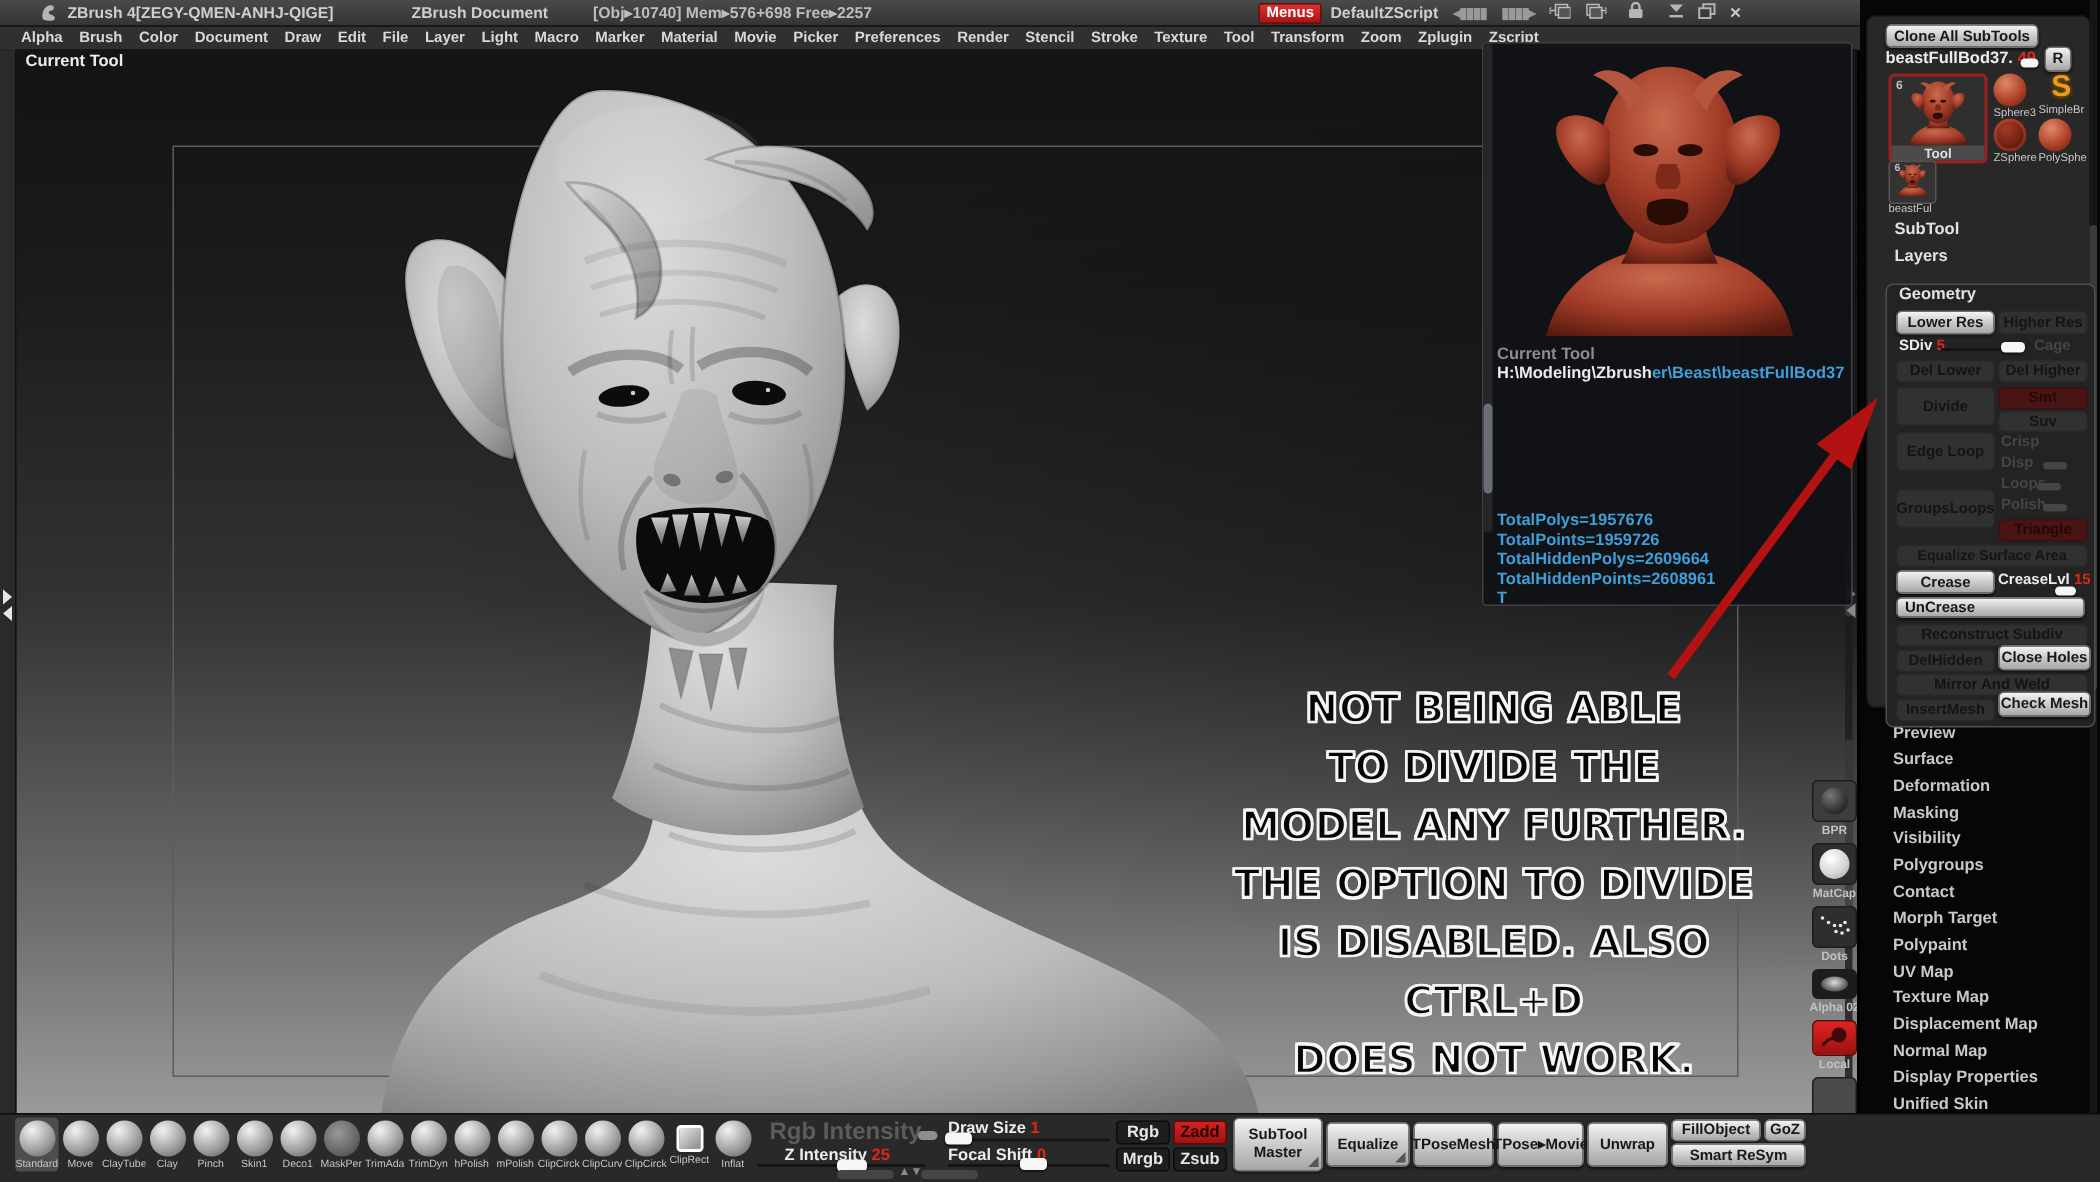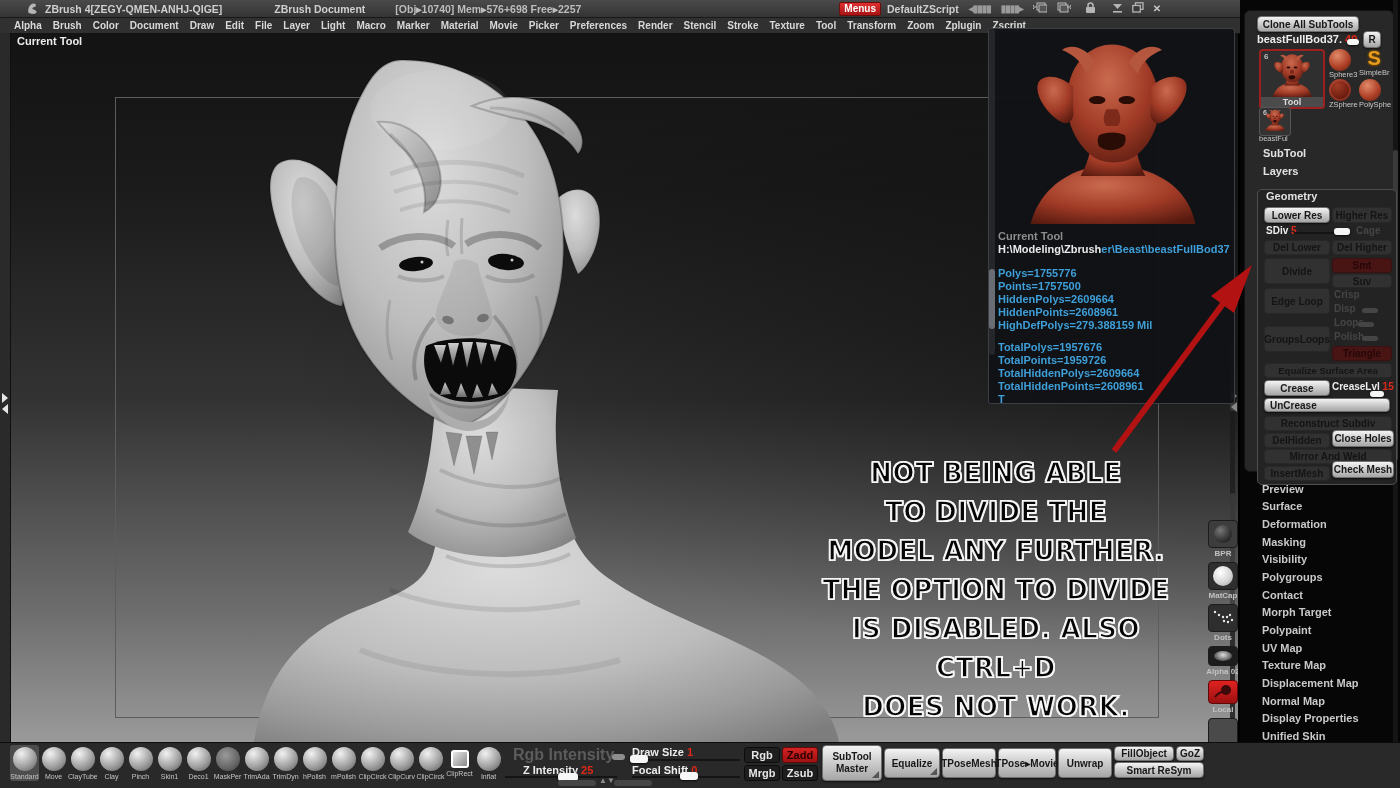--- a/index.html
+++ b/index.html
@@ -355,27 +355,20 @@
 </div>
 
 <div class="abs popup">
   <svg class="abs" style="left:28px;top:10px" width="190" height="185" viewBox="0 0 100 100">
       <use href="#bustsym"></use>
     </svg>
   <div class="abs hdr">Current Tool</div>
   <div class="abs path">
     <span>H:\Modeling\Zbrush</span><span class="blue">er\Beast\beastFullBod37</span>
   </div>
-  <div class="abs" style="left:9px;top:238px">
-      <div class="info-line">Polys=1755776</div>
-      <div class="info-line">Points=1757500</div>
-      <div class="info-line">HiddenPolys=2609664</div>
-      <div class="info-line">HiddenPoints=2608961</div>
-      <div class="info-line">HighDefPolys=279.388159 Mil</div>
-    </div>
   <div class="abs" style="left:9px;top:312px">
       <div class="info-line">TotalPolys=1957676</div>
       <div class="info-line">TotalPoints=1959726</div>
       <div class="info-line">TotalHiddenPolys=2609664</div>
       <div class="info-line">TotalHiddenPoints=2608961</div>
       <div class="info-line">T</div>
     </div>
   <div class="pscroll">
     <div class="thumb" style="top:240px;height:60px"></div>
   </div>

